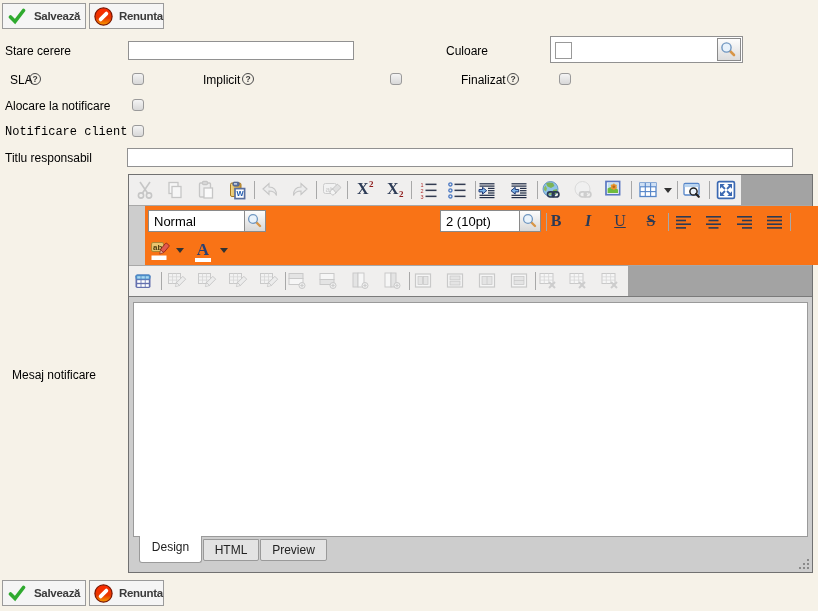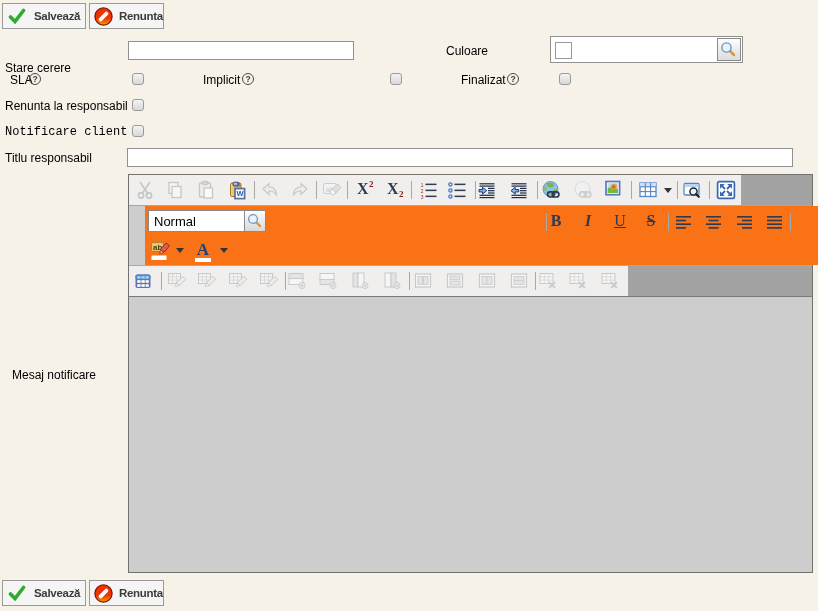--- a/index.html
+++ b/index.html
@@ -38,21 +38,21 @@
           <stop offset="0.6" stop-color="#e83600"></stop>
           <stop offset="1" stop-color="#f8a000"></stop>
         </linearGradient>
       </defs>
     <circle cx="9.5" cy="9.5" r="8.6" fill="url(#rg)" stroke="#7a1500" stroke-width="1.2"></circle>
     <rect x="3.6" y="7.6" width="11.8" height="3.8" rx="1.8" fill="#fff" transform="rotate(-45 9.5 9.5)"></rect>
   </svg>
   <span style="margin-left:6px">Renunta</span>
 </div>
 
-<div class="lbl" style="left:5px;top:44px;margin-top:17px;">Stare cerere</div>
+<div class="lbl" style="left:5px;top:44px;">Stare cerere</div>
 <div class="txt" style="left:128px;top:41px;width:226px;height:19px;"></div>
 
 <div class="lbl" style="left:446px;top:44px;">Culoare</div>
 <div class="txt" style="left:550px;top:36px;width:193px;height:27px;">
   <div style="position:absolute;left:4px;top:5px;width:15px;height:15px;border:1px solid #999;background:#fff;"></div>
   <div style="position:absolute;right:1px;top:1px;width:24px;height:23px;border:1px solid #8a8a8a;background:linear-gradient(#fdfdfd,#dcdcdc);box-sizing:border-box;">
     <svg width="16" height="16" viewBox="0 0 16 16" style="margin:2px 0 0 2px;">
       <line x1="9" y1="9" x2="14" y2="14" stroke="#d89648" stroke-width="2.6" stroke-linecap="round"></line>
       <circle cx="6.5" cy="6.5" r="4.6" fill="#e8f2fb" stroke="#6f96c0" stroke-width="1.4"></circle>
     </svg>
@@ -62,21 +62,21 @@
 <div class="lbl" style="left:10px;top:73px;">SLA</div>
 <div class="helpc" style="left:29px;top:73px;">?</div>
 <div class="cb" style="left:132px;top:73px;"></div>
 <div class="lbl" style="left:203px;top:73px;">Implicit</div>
 <div class="helpc" style="left:242px;top:73px;">?</div>
 <div class="cb" style="left:390px;top:73px;"></div>
 <div class="lbl" style="left:461px;top:73px;">Finalizat</div>
 <div class="helpc" style="left:507px;top:73px;">?</div>
 <div class="cb" style="left:559px;top:73px;"></div>
 
-<div class="lbl" style="left:5px;top:99px;">Renunta la responsabil</div>
+<div class="lbl" style="left:5px;top:99px;">Alocare la notificare</div>
 <div class="cb" style="left:132px;top:99px;"></div>
 
 <div class="lbl" style="left:5px;top:125px;font-family:Liberation Mono, monospace;">Notificare client</div>
 <div class="cb" style="left:132px;top:125px;"></div>
 
 <div class="lbl" style="left:5px;top:151px;">Titlu responsabil</div>
 <div class="txt" style="left:127px;top:148px;width:666px;height:19px;"></div>
 
 <div class="lbl" style="left:12px;top:368px;">Mesaj notificare</div>
 
@@ -285,20 +285,27 @@
 
     <div class="combo" style="left:3px;width:118px;">
         <span>Normal</span>
         <div class="cbtn"><svg width="17" height="17" viewBox="0 0 17 17">
             <line x1="9.5" y1="9.5" x2="14" y2="14" stroke="#d89648" stroke-width="2.4" stroke-linecap="round"></line>
             <circle cx="7" cy="7" r="4.4" fill="#eaf3fb" stroke="#6f96c0" stroke-width="1.3"></circle>
           </svg></div>
       </div>
 
 
+    <div class="combo" style="left:295px;width:101px;">
+        <span>2 (10pt)</span>
+        <div class="cbtn"><svg width="17" height="17" viewBox="0 0 17 17">
+            <line x1="9.5" y1="9.5" x2="14" y2="14" stroke="#d89648" stroke-width="2.4" stroke-linecap="round"></line>
+            <circle cx="7" cy="7" r="4.4" fill="#eaf3fb" stroke="#6f96c0" stroke-width="1.3"></circle>
+          </svg></div>
+      </div>
     <div class="sep2" style="left:401px;"></div>
     <div class="fmt" style="left:403px;width:16px;font-weight:bold;">B</div>
     <div class="fmt" style="left:435px;width:16px;font-style:italic;font-weight:bold;">I</div>
     <div class="fmt" style="left:467px;width:16px;text-decoration:underline;">U</div>
     <div class="fmt" style="left:498px;width:16px;text-decoration:line-through;font-weight:bold;">S</div>
     <div class="sep2" style="left:523px;"></div>
     <svg class="al" style="left:531px;" width="15" height="14" viewBox="0 0 15 14">
         <g fill="#2b3a55">
           <rect x="0" y="1" width="15" height="1.6"></rect>
           <rect x="0" y="4.7" width="10" height="1.6"></rect>
@@ -510,20 +517,36 @@
           <line x1="6.3" y1="2.5" x2="6.3" y2="12.5"></line>
           <line x1="10.6" y1="2.5" x2="10.6" y2="12.5"></line>
         </g>
         <g stroke="#cdcdcd" stroke-width="2">
           <line x1="11" y1="11" x2="17" y2="17"></line>
           <line x1="17" y1="11" x2="11" y2="17"></line>
         </g>
       </svg>
   </div>
 
+  <div id="wrap" style="position:absolute;left:0;top:122px;width:683px;height:275px;background:#cdcdcd;">
+    <div style="position:absolute;left:4px;top:5px;width:675px;height:235px;border:1px solid #9a9a9a;background:#fff;box-sizing:border-box;"></div>
+
+    <div style="position:absolute;left:10px;top:239px;width:63px;height:27px;background:#fff;border:1px solid #9a9a9a;border-top:none;border-radius:0 0 3px 3px;box-sizing:border-box;font-size:12px;color:#222;text-align:center;line-height:23px;">Design</div>
+    <div style="position:absolute;left:74px;top:242px;width:56px;height:22px;background:#e3e3e3;border:1px solid #9a9a9a;border-radius:0 0 2px 2px;box-sizing:border-box;font-size:12px;color:#222;text-align:center;line-height:20px;">HTML</div>
+    <div style="position:absolute;left:131px;top:242px;width:67px;height:22px;background:#e3e3e3;border:1px solid #9a9a9a;border-radius:0 0 2px 2px;box-sizing:border-box;font-size:12px;color:#222;text-align:center;line-height:20px;">Preview</div>
+
+    <svg style="position:absolute;right:1px;top:262px;" width="12" height="12" viewBox="0 0 12 12">
+      <rect x="8" y="0" width="2" height="2" fill="#8a8a8a"></rect>
+      <rect x="4" y="4" width="2" height="2" fill="#8a8a8a"></rect>
+        <rect x="8" y="4" width="2" height="2" fill="#8a8a8a"></rect>
+      <rect x="0" y="8" width="2" height="2" fill="#8a8a8a"></rect>
+        <rect x="4" y="8" width="2" height="2" fill="#8a8a8a"></rect>
+        <rect x="8" y="8" width="2" height="2" fill="#8a8a8a"></rect>
+    </svg>
+  </div>
 </div>
 
 <div class="btn" style="left:2px;top:580px;width:84px;">
   <svg style="margin-left:5px" width="18" height="18" viewBox="0 0 18 18">
       <path d="M2.5 10 L7 14.5 L15.5 3.5" stroke="#2faa2f" stroke-width="3.6" fill="none" stroke-linecap="round"></path>
     </svg>
   <span style="margin-left:8px">Salvează</span>
 </div>
 <div class="btn" style="left:89px;top:580px;width:75px;">
   <svg style="margin-left:4px" width="19" height="19" viewBox="0 0 19 19">

